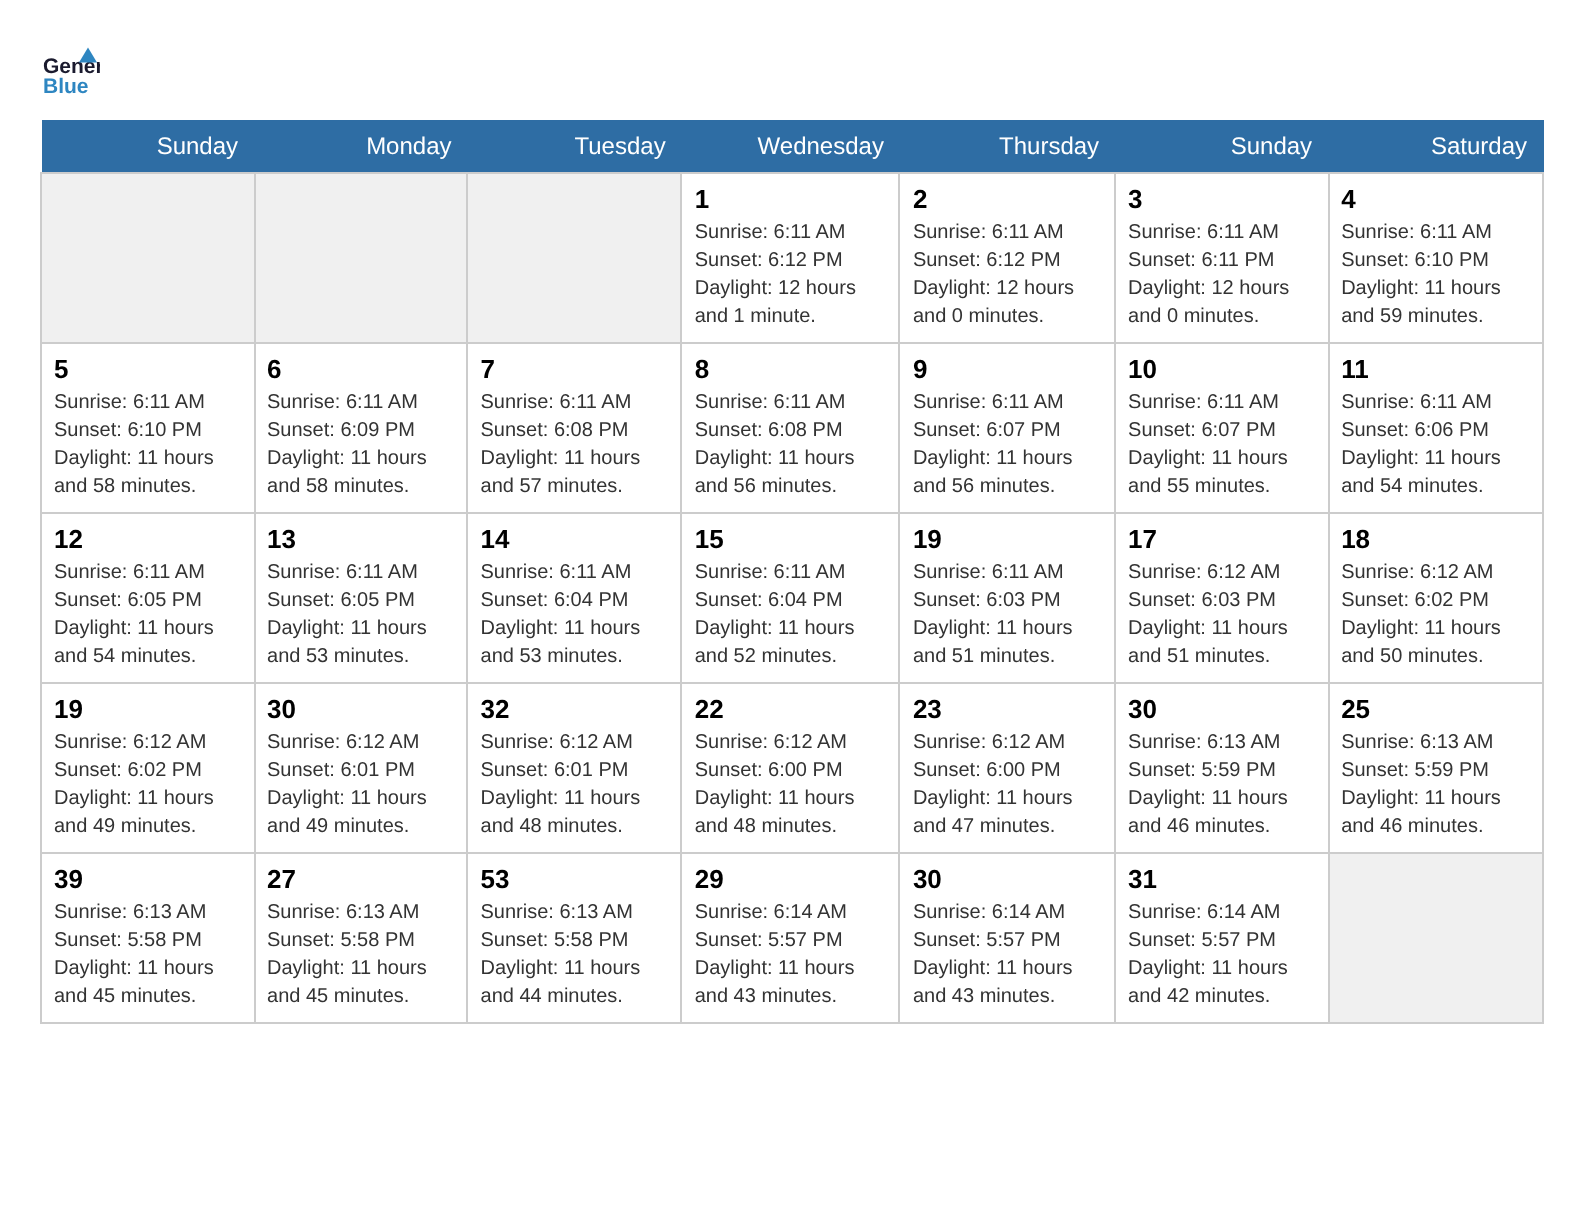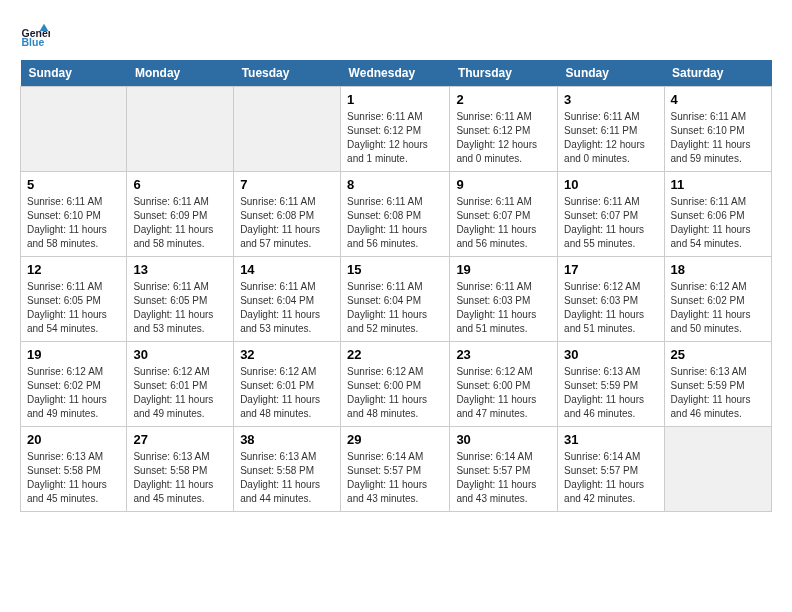--- a/index.html
+++ b/index.html
@@ -38,24 +38,24 @@
       color: #555;
     }
     table {
       width: 100%;
       border-collapse: collapse;
       font-size: 11px;
     }
     .day-header {
       background-color: #2e6da4;
       color: #fff;
-      text-align: left;
+      text-align: right;
       padding: 6px 8px;
       font-size: 12px;
-      font-weight: bold;
+      font-weight: normal;
     }
     td {
       border: 1px solid #ccc;
       vertical-align: top;
       padding: 5px 6px;
       height: 80px;
       width: 113px;
       background: #fff;
     }
     td.empty {
@@ -291,35 +291,35 @@
         <td>
           <div class="day-num">25</div>
           <div class="day-info" style="white-space: pre-line;">Sunrise: 6:13 AM
 Sunset: 5:59 PM
 Daylight: 11 hours
 and 46 minutes.</div>
         </td>
       </tr>
       <tr>
         <td>
-          <div class="day-num">20</div>
+          <div class="day-num">39</div>
           <div class="day-info" style="white-space: pre-line;">Sunrise: 6:13 AM
 Sunset: 5:58 PM
 Daylight: 11 hours
 and 45 minutes.</div>
         </td>
         <td>
           <div class="day-num">27</div>
           <div class="day-info" style="white-space: pre-line;">Sunrise: 6:13 AM
 Sunset: 5:58 PM
 Daylight: 11 hours
 and 45 minutes.</div>
         </td>
         <td>
-          <div class="day-num">38</div>
+          <div class="day-num">53</div>
           <div class="day-info" style="white-space: pre-line;">Sunrise: 6:13 AM
 Sunset: 5:58 PM
 Daylight: 11 hours
 and 44 minutes.</div>
         </td>
         <td>
           <div class="day-num">29</div>
           <div class="day-info" style="white-space: pre-line;">Sunrise: 6:14 AM
 Sunset: 5:57 PM
 Daylight: 11 hours

